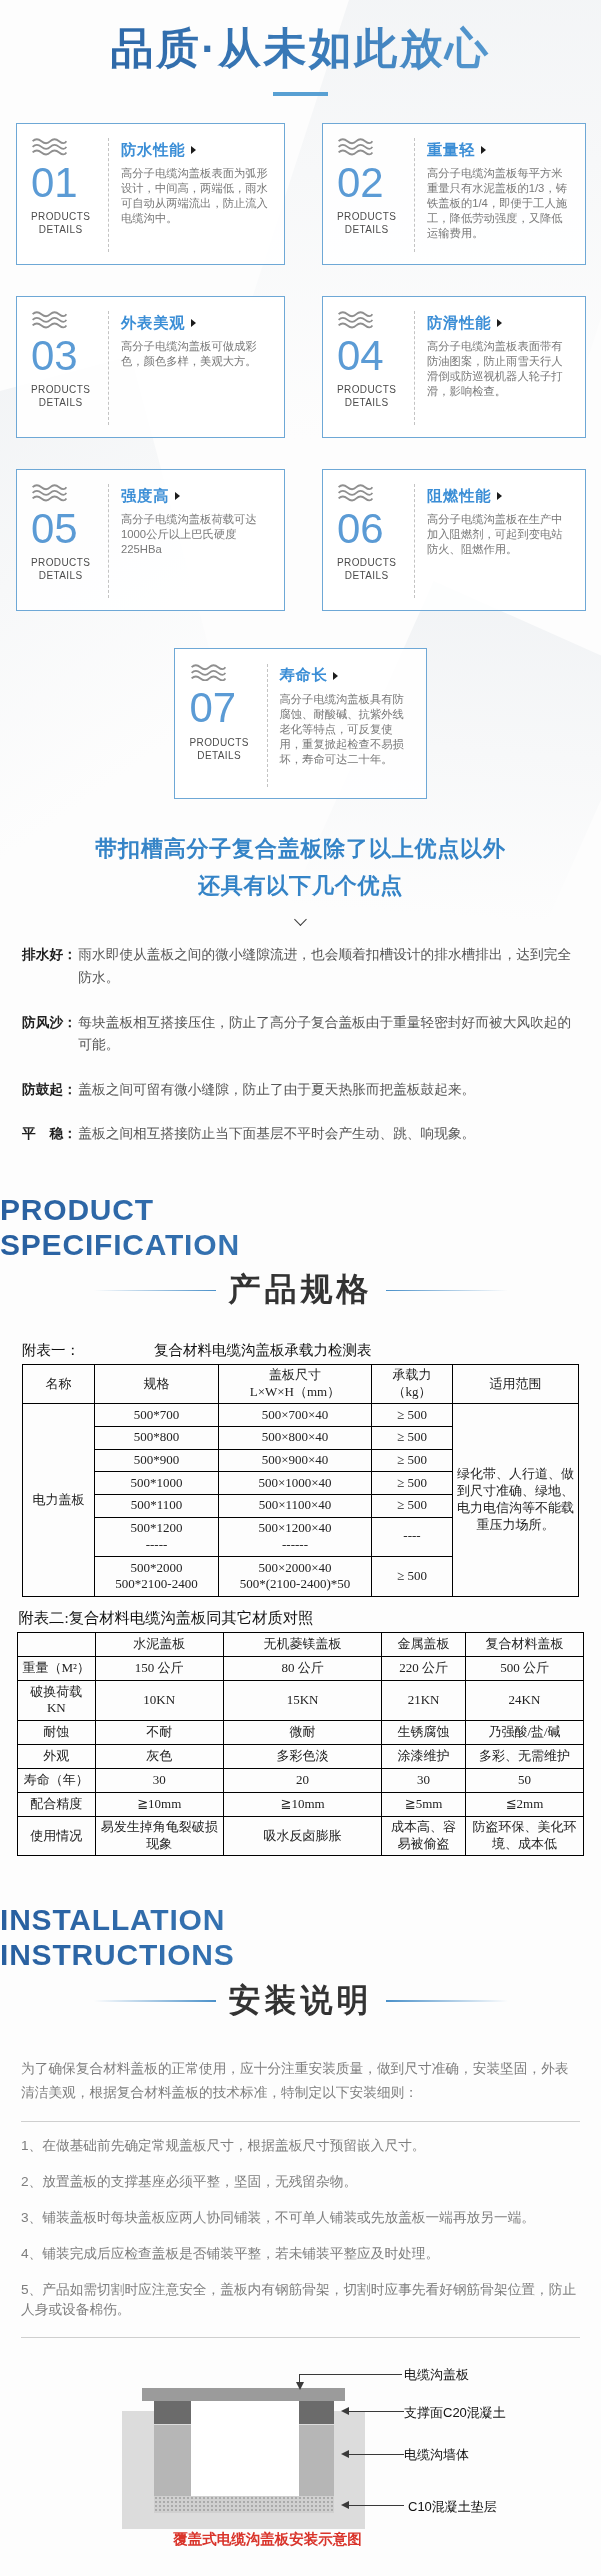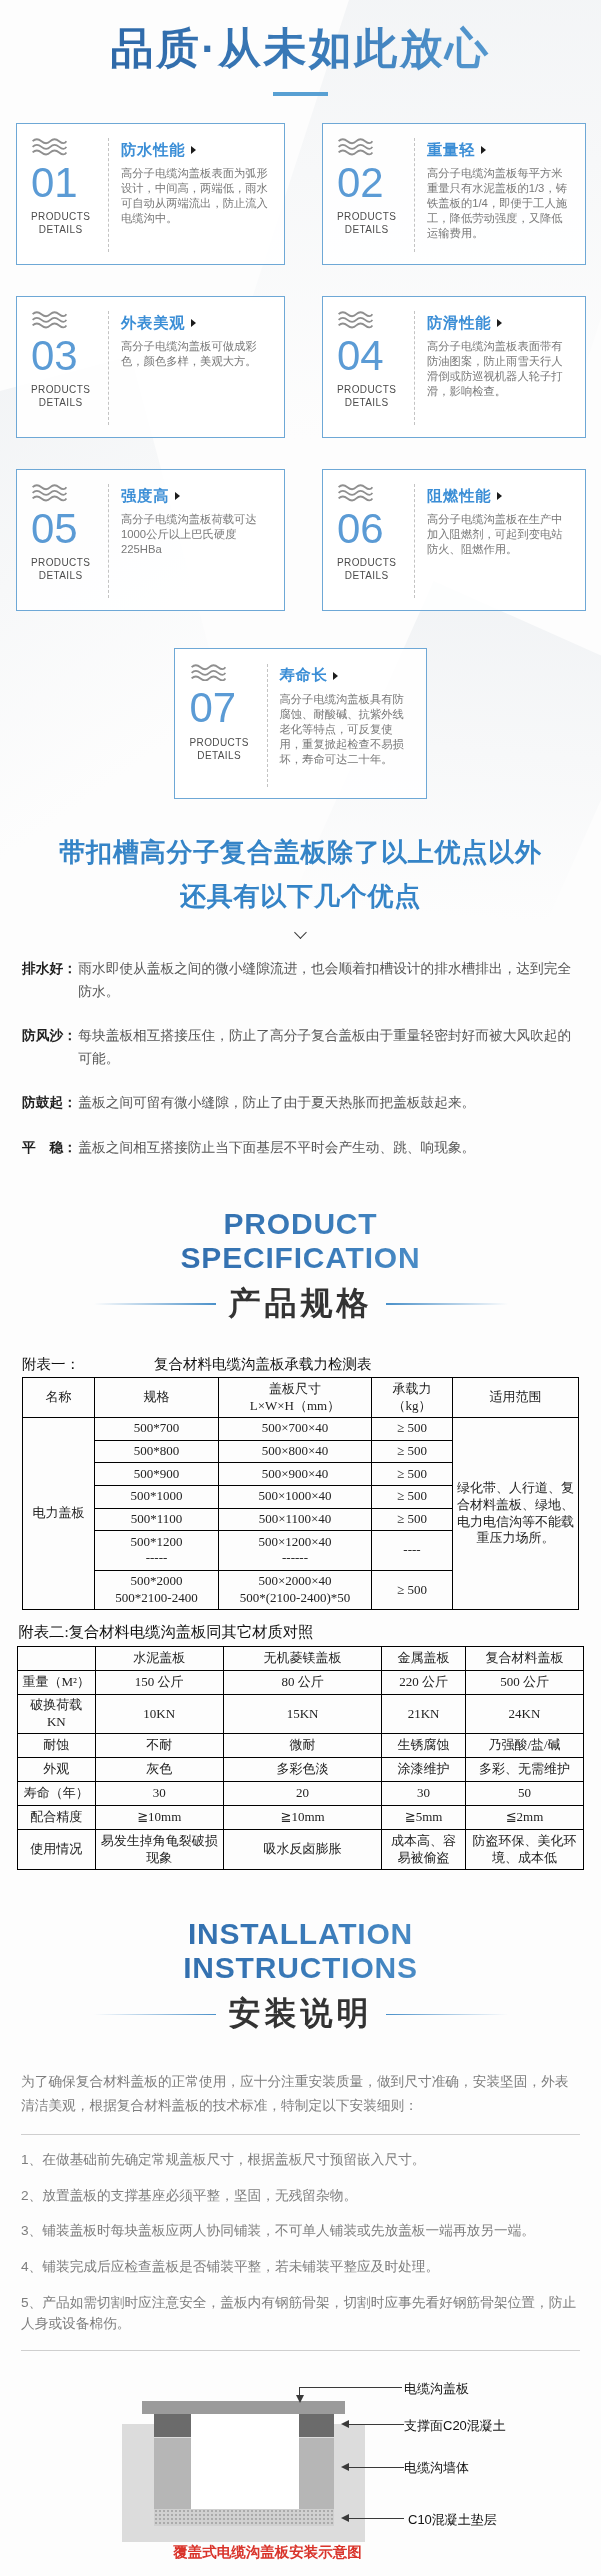--- a/index.html
+++ b/index.html
@@ -29,29 +29,29 @@
   .fc-details { font-size:10px; color:#4c4c4c; letter-spacing:0.4px; line-height:1.3; margin-top:5.6px;text-align:center; }
   .fc-divider { border-left:0.8px dashed #c3c3c3; margin-right:12px; }
   .fc-right { flex:1; padding-top:1.6px; }
   .fc-title-row { display:flex; align-items:center; }
   .fc-title { color:#3b8ed6; font-size:15.3px; font-weight:bold; letter-spacing:0.8px; }
   .tri-right { width:0; height:0; border-top:4px solid transparent; border-bottom:4px solid transparent; border-left:5.6px solid #1c1c1c; margin-left:5.6px; }
   .fc-desc { color:#787878; font-size:11.3px; line-height:15px; margin-top:5.6px; }
   .waves path { stroke:#8f8f8f; stroke-width:2.2; fill:none; }
 
   
-  .adv-heading { text-align:center; color:#3584c7; font-size:26px; font-weight:bold; line-height:1.7; margin-top:31px; letter-spacing:0.8px; }
+  .adv-heading { text-align:center; color:#3584c7; font-size:22px; font-weight:bold; line-height:1.7; margin-top:31px; letter-spacing:0.8px; }
   .adv-chevron { width:8.9px; height:8.9px; border-right:1.6px solid #3a3a3a; border-bottom:1.6px solid #3a3a3a; transform:rotate(45deg); margin:9.7px auto 0; }
   .adv-list { width:557px; margin:21px auto 0; }
   .adv-item { display:flex; margin-bottom:22px; font-size:13.7px; line-height:1.65; }
   .adv-label { font-weight:bold; color:#1f1f1f; white-space:nowrap; }
   .adv-text { color:#565656; flex:1; margin-left:1.6px; }
 
   
-  .sec-head { text-align:center; margin-top:47px; }
+  .sec-head { text-align:left; margin-top:47px; }
   .sec-en { font-size:30px; font-weight:bold; line-height:1.15; letter-spacing:0.8px; }
   .sec-cn-wrap { display:flex; align-items:center; justify-content:center; margin-top:6.4px; }
   .sec-line-l { width:122px; height:1.6px; background:linear-gradient(90deg, rgba(90,154,210,0) 0%, #4a90c9 100%); }
   .sec-line-r { width:122px; height:1.6px; background:linear-gradient(90deg, #4a90c9 0%, rgba(90,154,210,0) 100%); }
   .sec-cn { font-size:32px; font-weight:bold; color:#333; margin:0 13px; letter-spacing:4px; }
 
   
   .serif { font-family:"Liberation Serif", serif; }
   .tbl1-cap { display:flex; width:557px; margin:29px auto 3.2px; font-size:14.5px; color:#111; }
   .tbl1-cap .cap-title { margin-left:74px; }
@@ -299,21 +299,21 @@
               <span>承载力</span>
               <span>（kg）</span>
             </td>
         <td class="c-scope">适用范围</td>
       </tr>
       <tr>
         <td rowspan="7">电力盖板</td>
         <td>500*700</td>
         <td>500×700×40</td>
         <td>≥ 500</td>
-        <td rowspan="7">绿化带、人行道、复合材料盖板、绿地、电力电信沟等不能载重压力场所。</td>
+        <td rowspan="7">绿化带、人行道、做到尺寸准确、绿地、电力电信沟等不能载重压力场所。</td>
       </tr>
       <tr>
         <td>500*800</td>
         <td>500×800×40</td>
         <td>≥ 500</td>
       </tr>
       <tr>
         <td>500*900</td>
         <td>500×900×40</td>
         <td>≥ 500</td>

